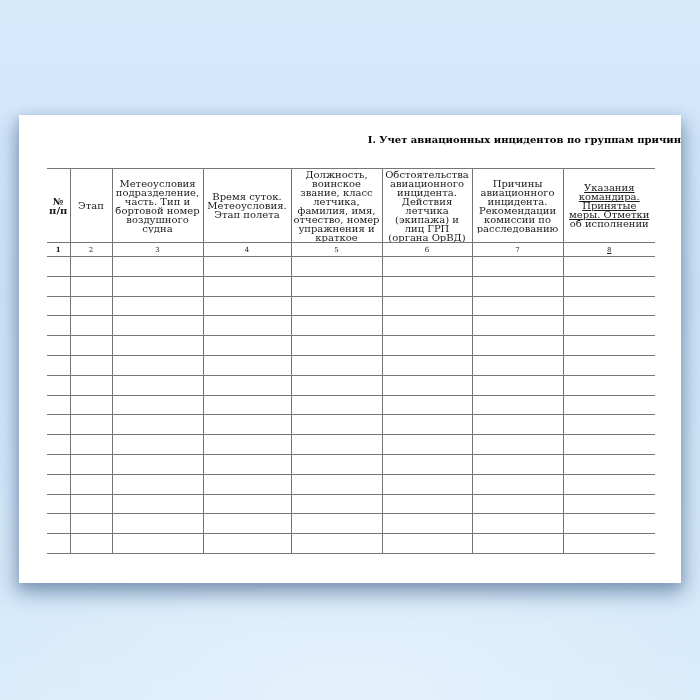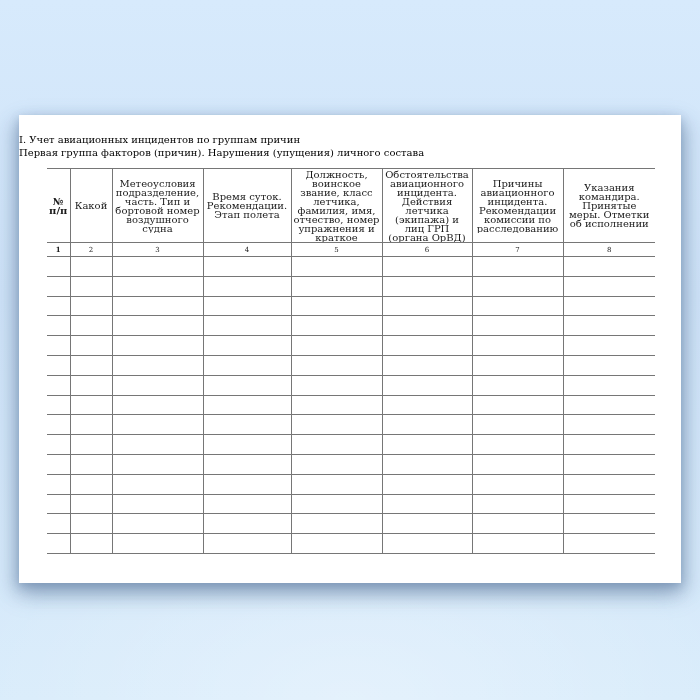--- a/index.html
+++ b/index.html
@@ -25,79 +25,78 @@
   .page{
     position:absolute;left:19px;top:115px;width:662px;height:468px;
     background:var(--page-bg);
     box-shadow:
       0 10px 22px rgba(100,128,165,0.45),
       0 3px 8px rgba(100,128,165,0.35),
       -6px 8px 16px rgba(100,128,165,0.25),
       6px 8px 16px rgba(100,128,165,0.25);
   }
   .title,.subtitle{
-    text-align:left;color:#000;
-    font-weight:normal;font-size:10px;line-height:13px;
+    text-align:right;color:#000;
+    font-weight:bold;font-size:10px;line-height:13px;
     white-space:nowrap;
   }
   .title{margin-top:18px;}
   table.log{
     position:absolute;left:28px;top:53px;
     width:608px;border-collapse:collapse;table-layout:fixed;
     color:var(--ink);
   }
   table.log th, table.log td{
     border:1px solid var(--line);
     padding:0 2px;
     font-weight:normal;
     text-align:center;vertical-align:middle;
     overflow:hidden;
   }
   
   table.log th:first-child, table.log td:first-child{border-left:none;font-weight:bold;}
-  table.log th:last-child,  table.log td:last-child{border-right:none;}
+  table.log th:last-child,  table.log td:last-child{border-right:none;text-decoration:underline;}
   tr.hdr th{height:74px;font-size:10px;line-height:9px;margin-top:32px;}
   tr.hdr th .clip{max-height:72px;overflow:hidden;}
   tr.nums td{height:14px;font-size:7px;line-height:8px;}
   tbody.rows td{height:19.8px;font-size:7px;}
   col.c1{width:23px;} col.c2{width:42px;} col.c3{width:91px;} col.c4{width:88px;}
   col.c5{width:91px;} col.c6{width:90px;} col.c7{width:91px;} col.c8{width:92px;}
 </style>
 </head>
 <body>
 
 <div class="scene">
   <div class="page">
     <div class="title">I. Учет авиационных инцидентов по группам причин</div>
-    <div class="subtitle">Первая группа факторов (причин). Нарушения (упущения) личного состава</div>
 
     <table class="log">
       <colgroup>
         <col class="c1">
           <col class="c2">
           <col class="c3">
           <col class="c4">
         <col class="c5">
           <col class="c6">
           <col class="c7">
           <col class="c8">
       </colgroup>
       <thead>
         <tr class="hdr">
           <th>
               <div class="clip">№ п/п</div>
             </th>
           <th>
-              <div class="clip">Какой</div>
+              <div class="clip">Этап</div>
             </th>
           <th>
               <div class="clip">Метеоусловия подразделение, часть. Тип и бортовой номер воздушного судна</div>
             </th>
           <th>
-              <div class="clip">Время суток. Рекомендации. Этап полета</div>
+              <div class="clip">Время суток. Метеоусловия. Этап полета</div>
             </th>
           <th>
               <div class="clip">Должность, воинское звание, класс летчика, фамилия, имя, отчество, номер упражнения и краткое содержание полетного задания. Какой полет по счету и на каком часу смены выполнял</div>
             </th>
           <th>
               <div class="clip">Обстоятельства авиационного инцидента. Действия летчика (экипажа) и лиц ГРП (органа ОрВД)</div>
             </th>
           <th>
               <div class="clip">Причины авиационного инцидента. Рекомендации комиссии по расследованию</div>
             </th>

